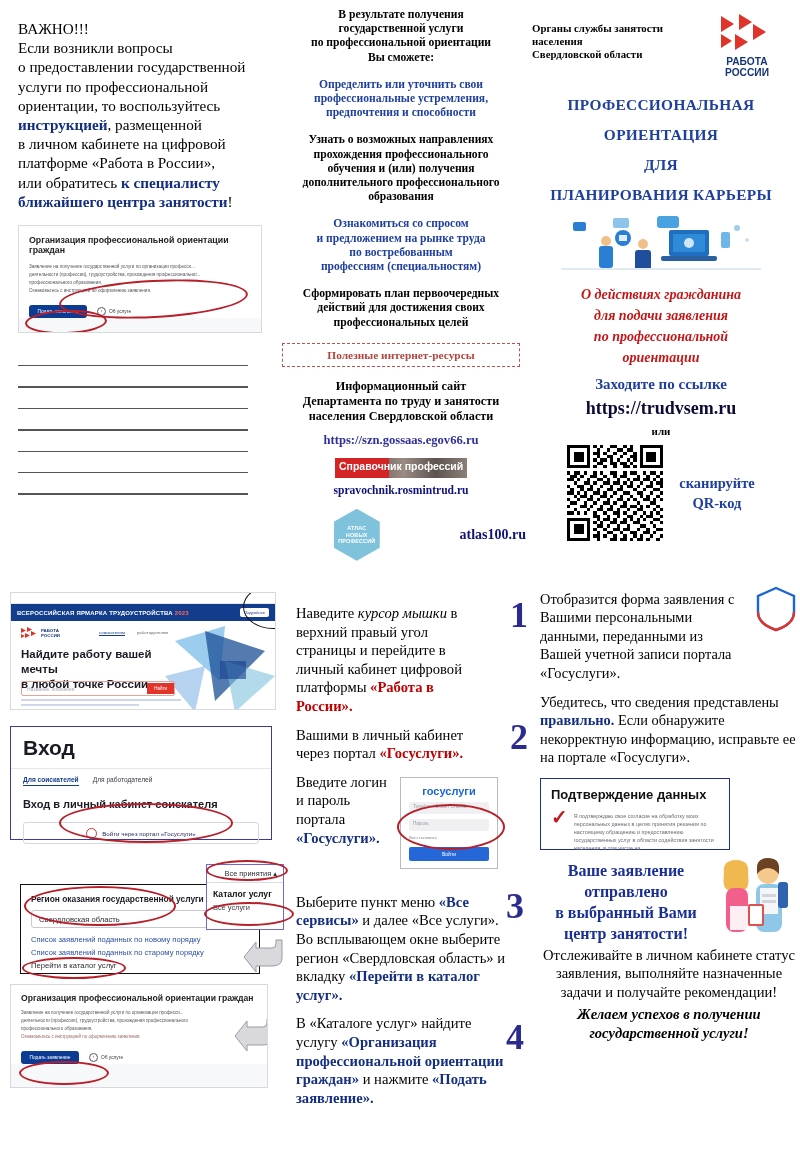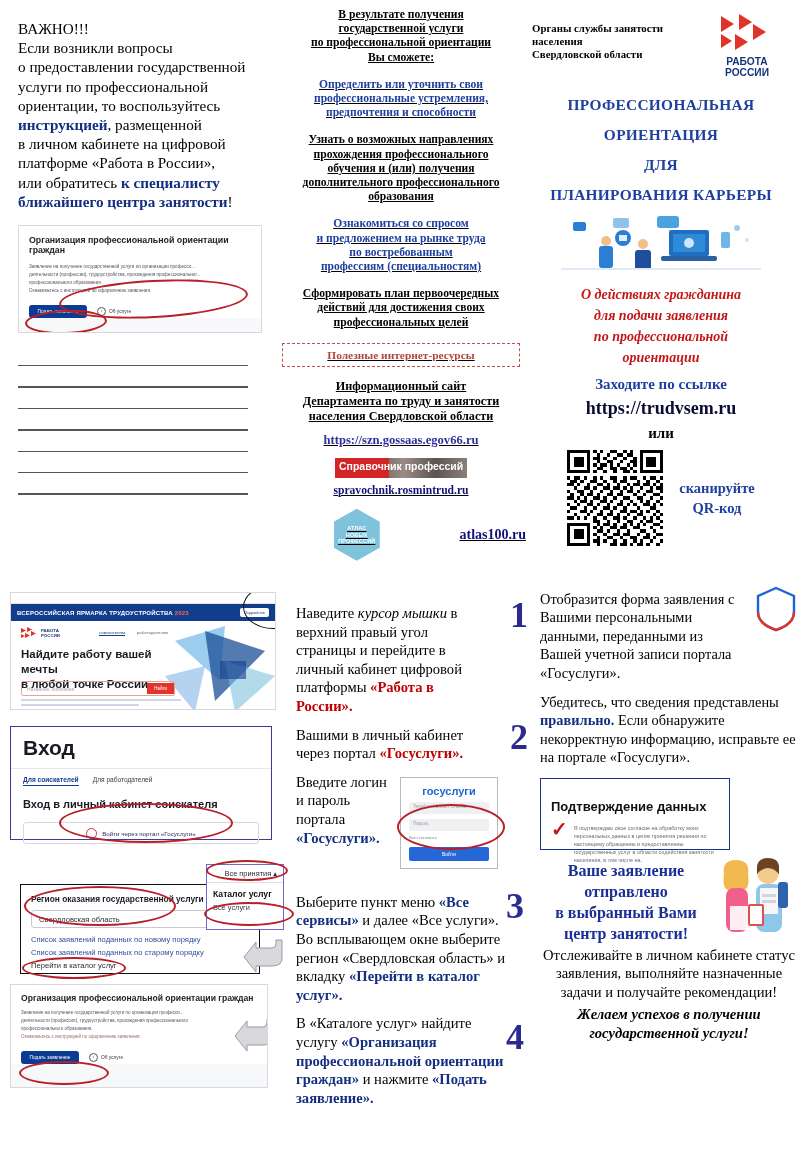--- a/index.html
+++ b/index.html
@@ -52,21 +52,21 @@
   .ringthin{
     position:absolute;border:1.6px solid #b81f28;border-radius:50%;
     pointer-events:none;
   }
 
   
   .lines{position:absolute;left:18px;top:365px;width:230px;}
   .lines .ln{height:1.4px;background:#555;margin-bottom:20px;}
 
   
-  #top-mid{left:276px;top:8px;width:250px;text-align:center;text-decoration:underline;}
+  #top-mid{left:276px;top:8px;width:250px;text-align:center;}
   #top-mid .blk{font-size:11.6px;line-height:14.2px;font-weight:bold;margin-bottom:13px;}
   #top-mid .blk.k{color:#1f3f9e;}
   #top-mid .res-box{
     border:1.4px dashed #c0504d;color:#b3453f;font-weight:bold;font-size:11.4px;
     padding:5px 4px;margin:4px 6px 12px 6px;
   }
   #top-mid .url{color:#2f2f9c;font-weight:bold;font-size:12.6px;margin:9px 0 4px 0;}
   .sprav{
     width:132px;height:20px;margin:10px auto 6px auto;position:relative;overflow:hidden;
     background:linear-gradient(90deg,#8a6b62 0%,#6d5a56 28%,#9a8c84 52%,#5c5350 76%,#8c7f78 100%);
@@ -94,21 +94,21 @@
   .tri{position:absolute;width:0;height:0;}
   .rr-name{font-family:"Liberation Sans",sans-serif;font-weight:bold;font-size:10.2px;color:#14357a;line-height:11px;}
   #top-right h1{
     margin:16px 0 0 0;font-size:15.4px;font-weight:bold;color:#1f3f9e;letter-spacing:.3px;line-height:30px;
   }
   #top-right .sub{
     margin-top:6px;color:#c41616;font-style:italic;font-weight:bold;font-size:14px;line-height:21px;
   }
   #top-right .go{color:#1f3f9e;font-weight:bold;font-size:15px;margin-top:8px;}
   #top-right .link{font-weight:bold;font-size:18px;color:#0a0a35;margin-top:5px;}
-  #top-right .ili{font-weight:bold;font-size:15px;margin-top:6px;}
+  #top-right .ili{font-weight:bold;font-size:11px;margin-top:6px;}
   .qrwrap{display:flex;align-items:center;justify-content:center;gap:16px;margin-top:8px;}
   .qr{width:96px;height:96px;background:#fff;}
   .qrlabel{color:#1f3f9e;font-weight:bold;font-size:14.5px;line-height:20px;}
 
   
   .illus{position:relative;width:200px;height:62px;margin:6px auto 0 auto;}
 
   
   #bot-left{position:absolute;left:10px;top:592px;width:286px;}
   #bot-mid{position:absolute;left:296px;top:604px;width:238px;}
@@ -770,21 +770,21 @@
         <path d="M4 26 Q4 38 22 44 Q40 38 40 26" fill="none" stroke="#e0342a" stroke-width="2.4"></path>
       </svg>
       <p style="width:206px;">Отобразится форма заявления с Вашими персональными данными, переданными из Вашей учетной записи портала «Госуслуги».</p>
     </div>
 
     <p>
       <span>Убедитесь, что сведения представлены </span><span class="b navy">правильно.</span><span> Если обнаружите некорректную информацию, исправьте ее на портале «Госуслуги».</span>
     </p>
 
 
-    <div class="conf-card" style="position:relative;width:190px;height:72px;padding:20px 10px;margin-top:2px;">
+    <div class="conf-card" style="position:relative;width:190px;height:72px;padding:8px 10px;margin-top:2px;">
       <div class="conf-title">Подтверждение данных</div>
       <div style="display:flex;gap:6px;margin-top:10px;">
         <div class="checkmark">✓</div>
         <div class="conf-text">Я подтверждаю свое согласие на обработку моих персональных данных в целях принятия решения по настоящему обращению и предоставлению государственных услуг в области содействия занятости населения, в том числе на.</div>
       </div>
     </div>
 
     <div style="position:relative;margin-top:10px;height:84px;">
       <div class="sent" style="width:172px;text-align:center;">
         <div>Ваше заявление</div>

